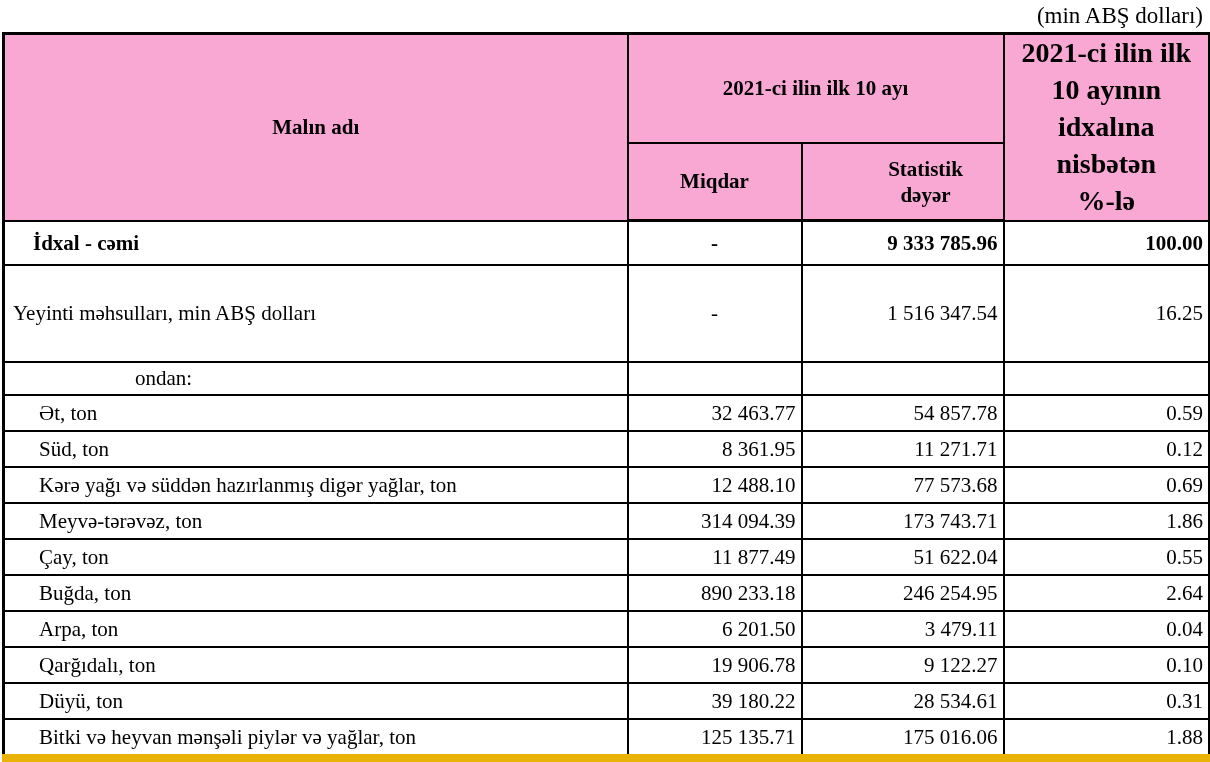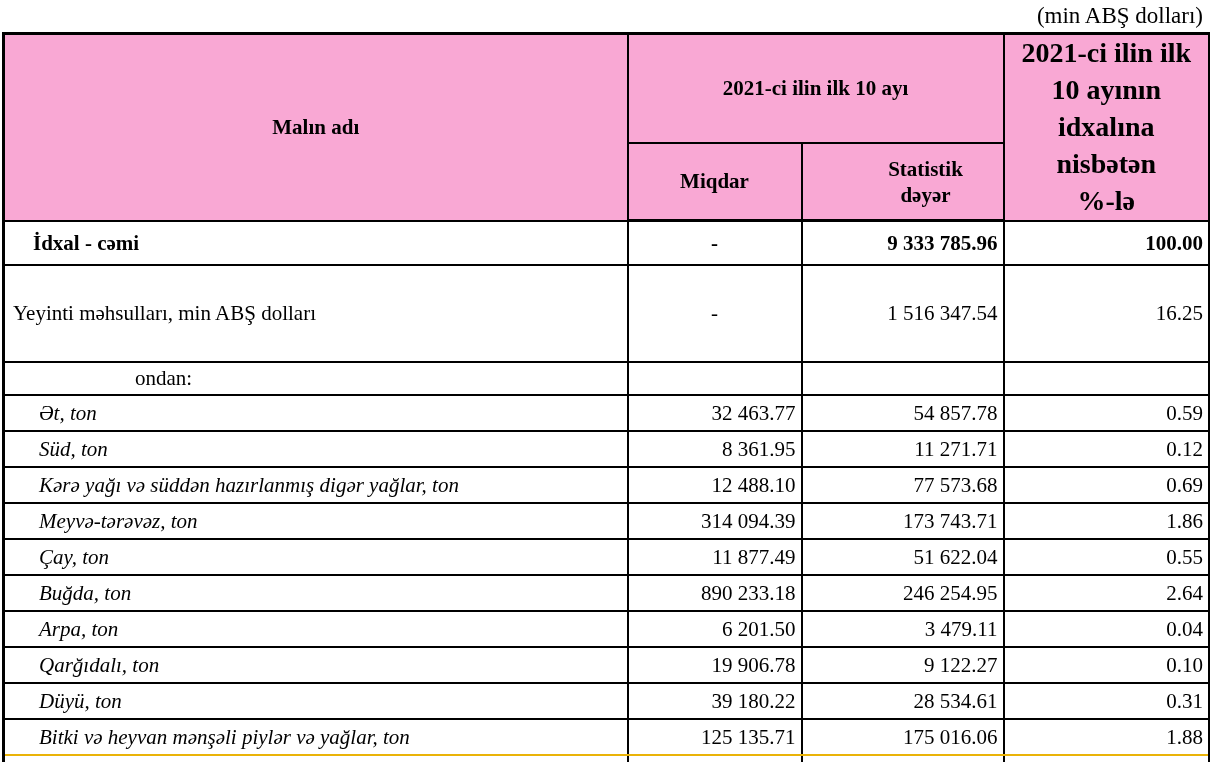--- a/index.html
+++ b/index.html
@@ -53,22 +53,22 @@
   td.num  { text-align: right; padding-right: 5px; }
   td.dash { text-align: center; padding-right: 0; }
 
   tr.total   td { height: 42px; font-weight: bold; }
   tr.total   td.lbl { padding-left: 28px; }
   tr.group   td { height: 95px; }
   tr.group   td.lbl { padding-left: 8px; }
   tr.subhead td { height: 31px; }
   tr.subhead td.lbl { padding-left: 130px; }
   tr.item    td { height: 34px; }
-  tr.item    td.lbl { padding-left: 34px; font-style: italic; }
-  tr.thick-bottom td { border-bottom: 2px solid #eab308; }
+  tr.item    td.lbl { padding-left: 34px; }
+  tr.thick-bottom td { border-bottom: 8px solid #eab308; }
   tr.partial td { height: 26px; }
 </style>
 </head>
 <body>
 
 <div id="page">
 
   <div class="caption">(min ABŞ dolları)</div>
 
   <table class="main">

